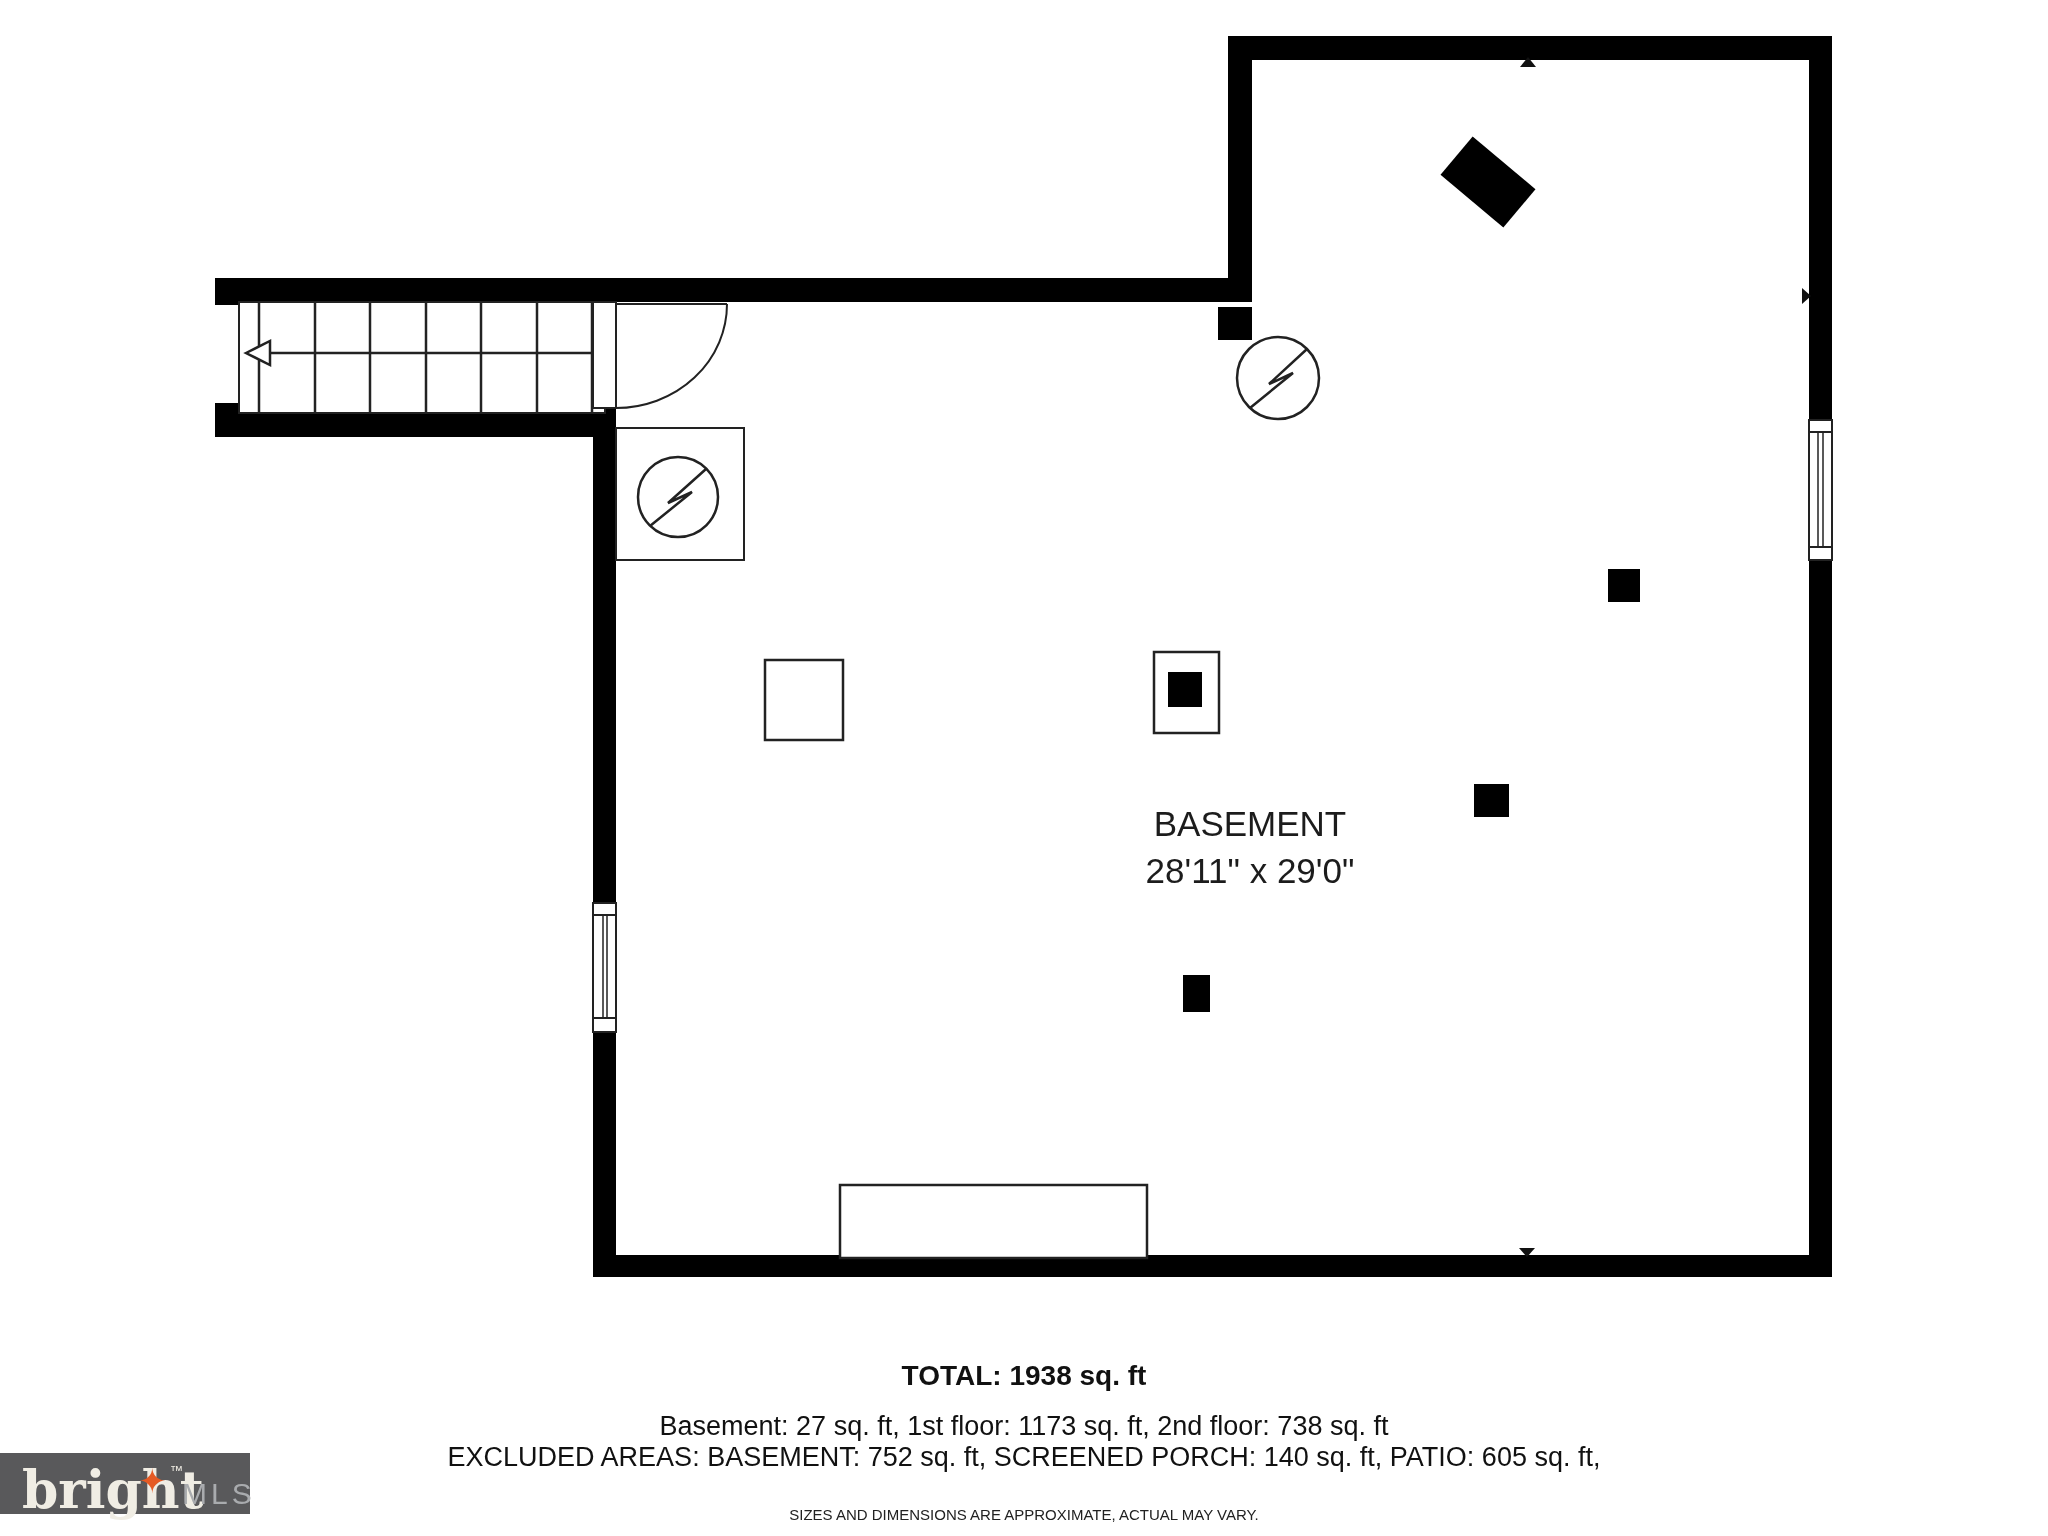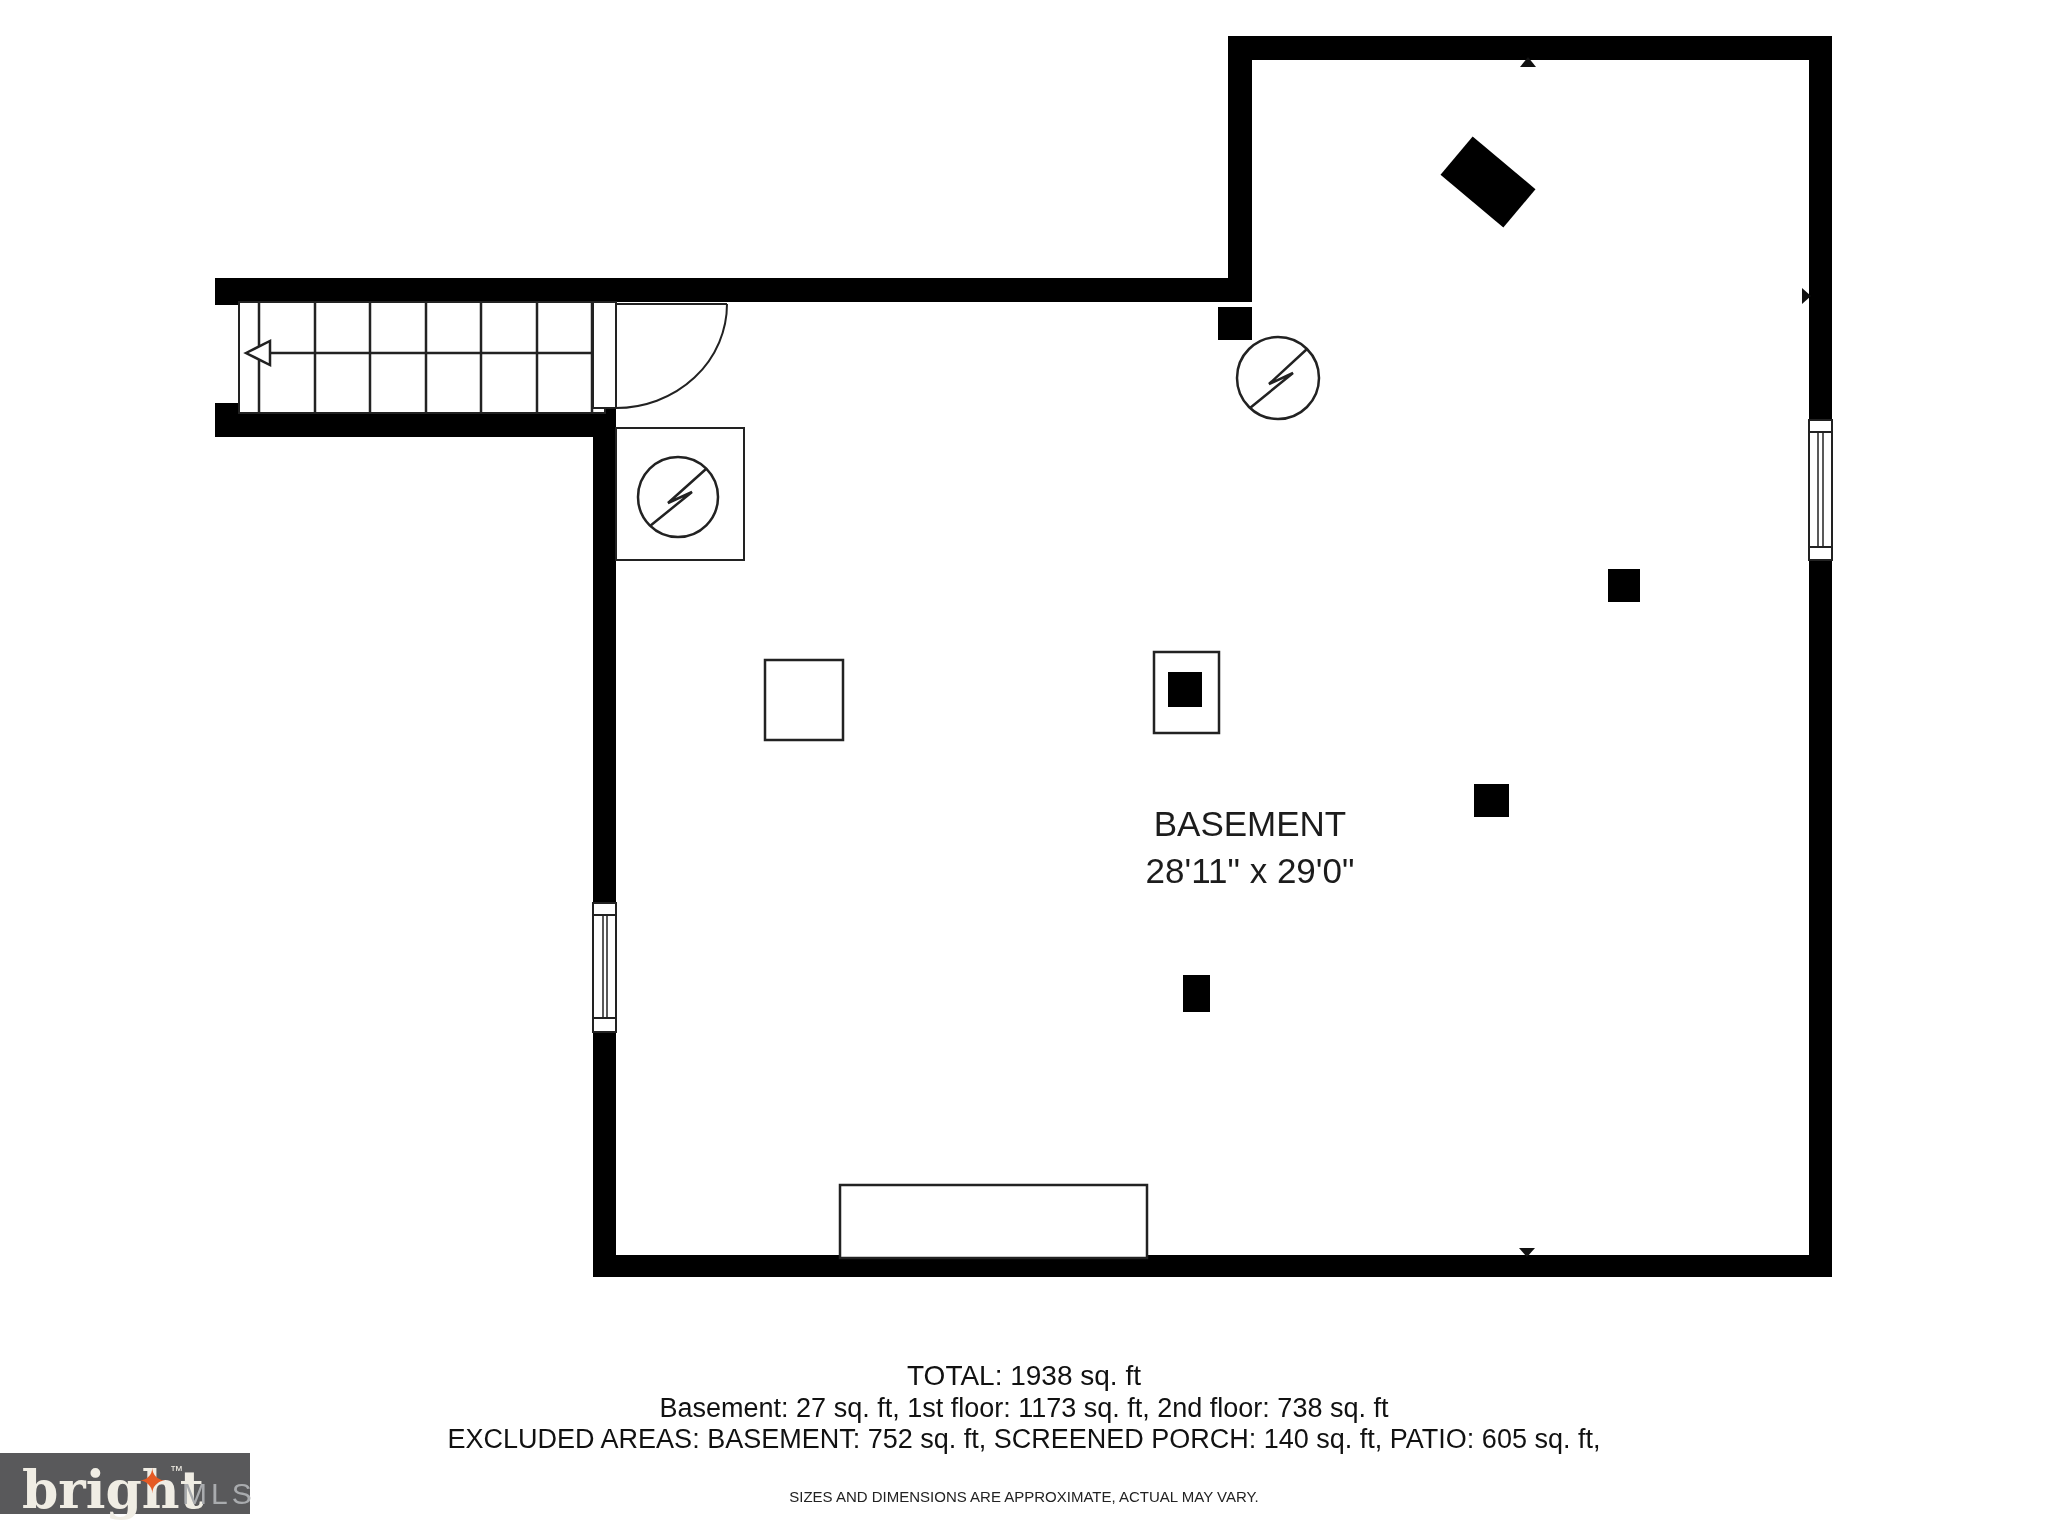--- a/index.html
+++ b/index.html
@@ -10,21 +10,21 @@
   }
   #plan-svg{position:absolute;left:0;top:0;}
   .room-label{
     position:absolute;left:1050px;top:800px;width:400px;text-align:center;
     color:#1c1c1c;font-size:35px;line-height:47px;font-family:"Liberation Sans",sans-serif;
   }
   .footer{
     position:absolute;left:0;top:1360px;width:2048px;text-align:center;color:#111;
     font-size:27px;line-height:31px;font-family:"Liberation Sans",sans-serif;
   }
-  .footer .total{font-weight:normal;font-size:28px;margin-bottom:2px;}
+  .footer .total{font-weight:bold;font-size:28px;margin-bottom:20px;}
   .footer .disclaimer{font-size:15px;margin-top:26px;color:#222;}
   .brand{
     position:absolute;left:0;top:1453px;width:250px;height:61px;background:#59595b;
   }
   .brand .word{
     position:absolute;left:22px;top:6px;
     font-family:"DejaVu Serif", serif;font-weight:bold;font-size:52px;color:#f0ede4;
   }
   .brand .star{
     position:absolute;left:138px;top:8px;font-size:34px;color:#e55a24;

